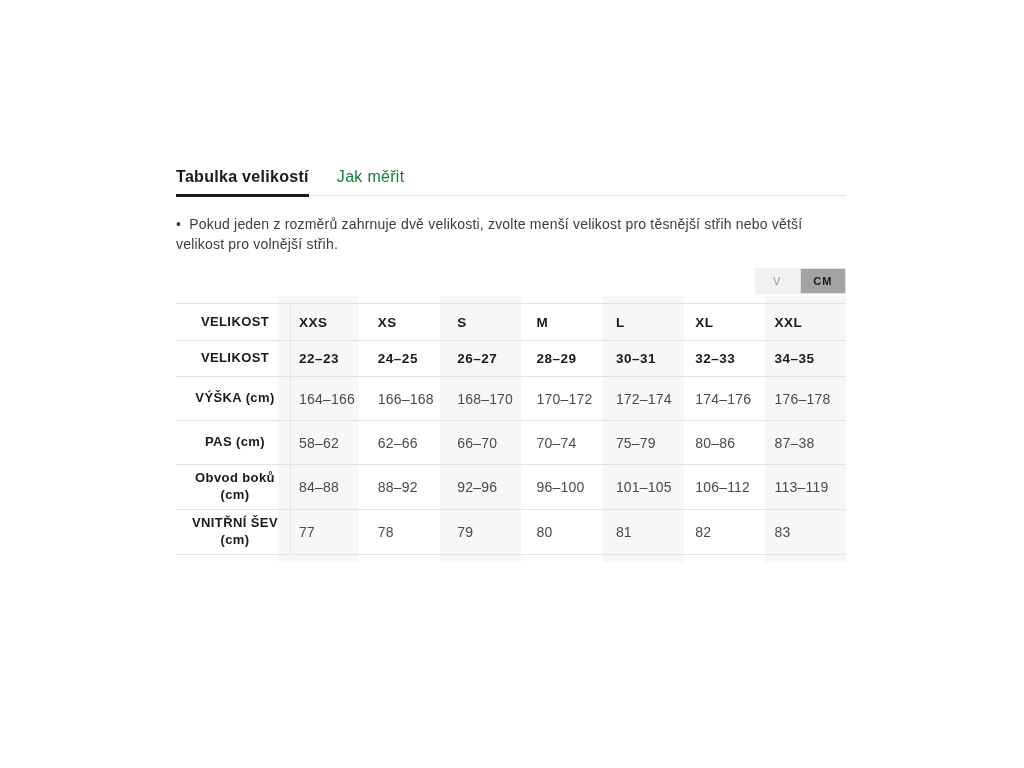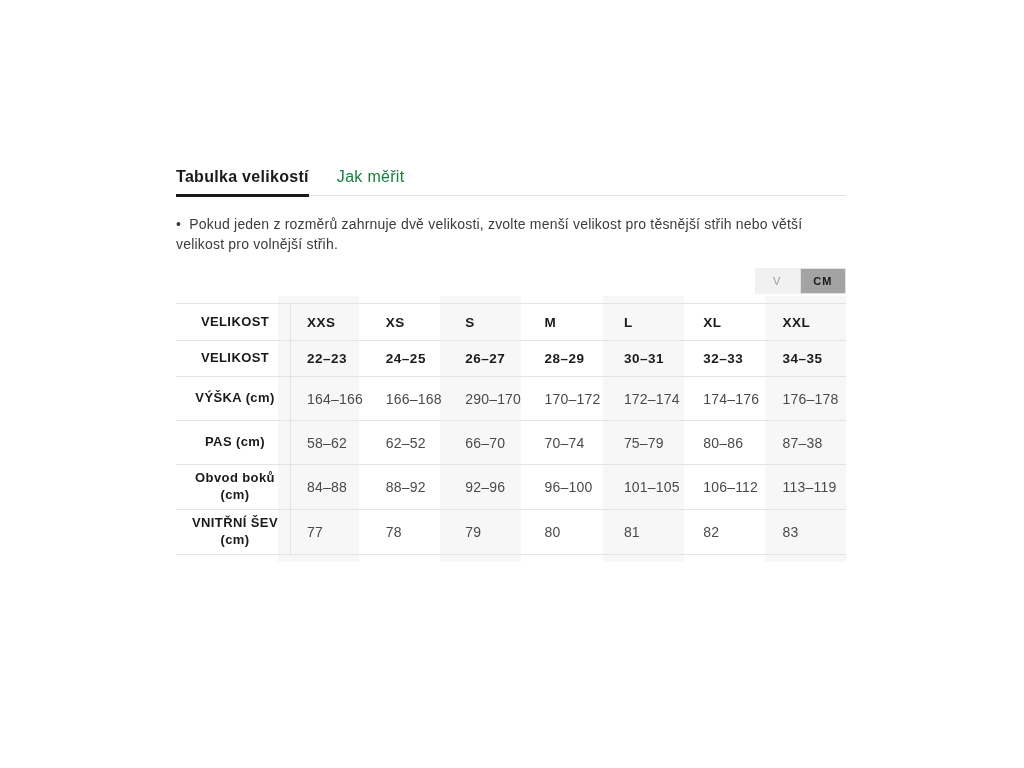--- a/index.html
+++ b/index.html
@@ -48,21 +48,21 @@
     position:relative;width:670px;border-collapse:collapse;table-layout:fixed;
   }
   table.size-table tr{border-top:1px solid #e4e4e4;}
   table.size-table tr:last-child{border-bottom:1px solid #e4e4e4;}
   table.size-table th{
     width:102px;text-align:center;font-size:13px;font-weight:bold;
     color:var(--accent,#1a1a1a);letter-spacing:.4px;padding:0 4px 0 8px;
     border-right:1px solid #e4e4e4;vertical-align:middle;line-height:1.3;
   }
   table.size-table td{
-    font-size:14px;color:#4a4a4a;padding-left:16px;vertical-align:middle;
+    font-size:14px;color:#4a4a4a;padding-left:8px;vertical-align:middle;
     letter-spacing:.2px;white-space:nowrap;
   }
   table.size-table tr.bold-row td{
     font-weight:bold;color:var(--accent,#1a1a1a);font-size:13.5px;letter-spacing:.5px;
   }
 </style>
 </head>
 <body>
 
 <div class="panel">
@@ -111,30 +111,30 @@
             <td>26–27</td>
             <td>28–29</td>
             <td>30–31</td>
             <td>32–33</td>
             <td>34–35</td>
           </tr>
           <tr style="height: 44px;">
             <th>VÝŠKA (cm)</th>
             <td>164–166</td>
             <td>166–168</td>
-            <td>290–170</td>
+            <td>168–170</td>
             <td>170–172</td>
             <td>172–174</td>
             <td>174–176</td>
             <td>176–178</td>
           </tr>
           <tr style="height: 44px;">
             <th>PAS (cm)</th>
             <td>58–62</td>
-            <td>62–52</td>
+            <td>62–66</td>
             <td>66–70</td>
             <td>70–74</td>
             <td>75–79</td>
             <td>80–86</td>
             <td>87–38</td>
           </tr>
           <tr style="height: 45px;">
             <th>Obvod boků (cm)</th>
             <td>84–88</td>
             <td>88–92</td>

